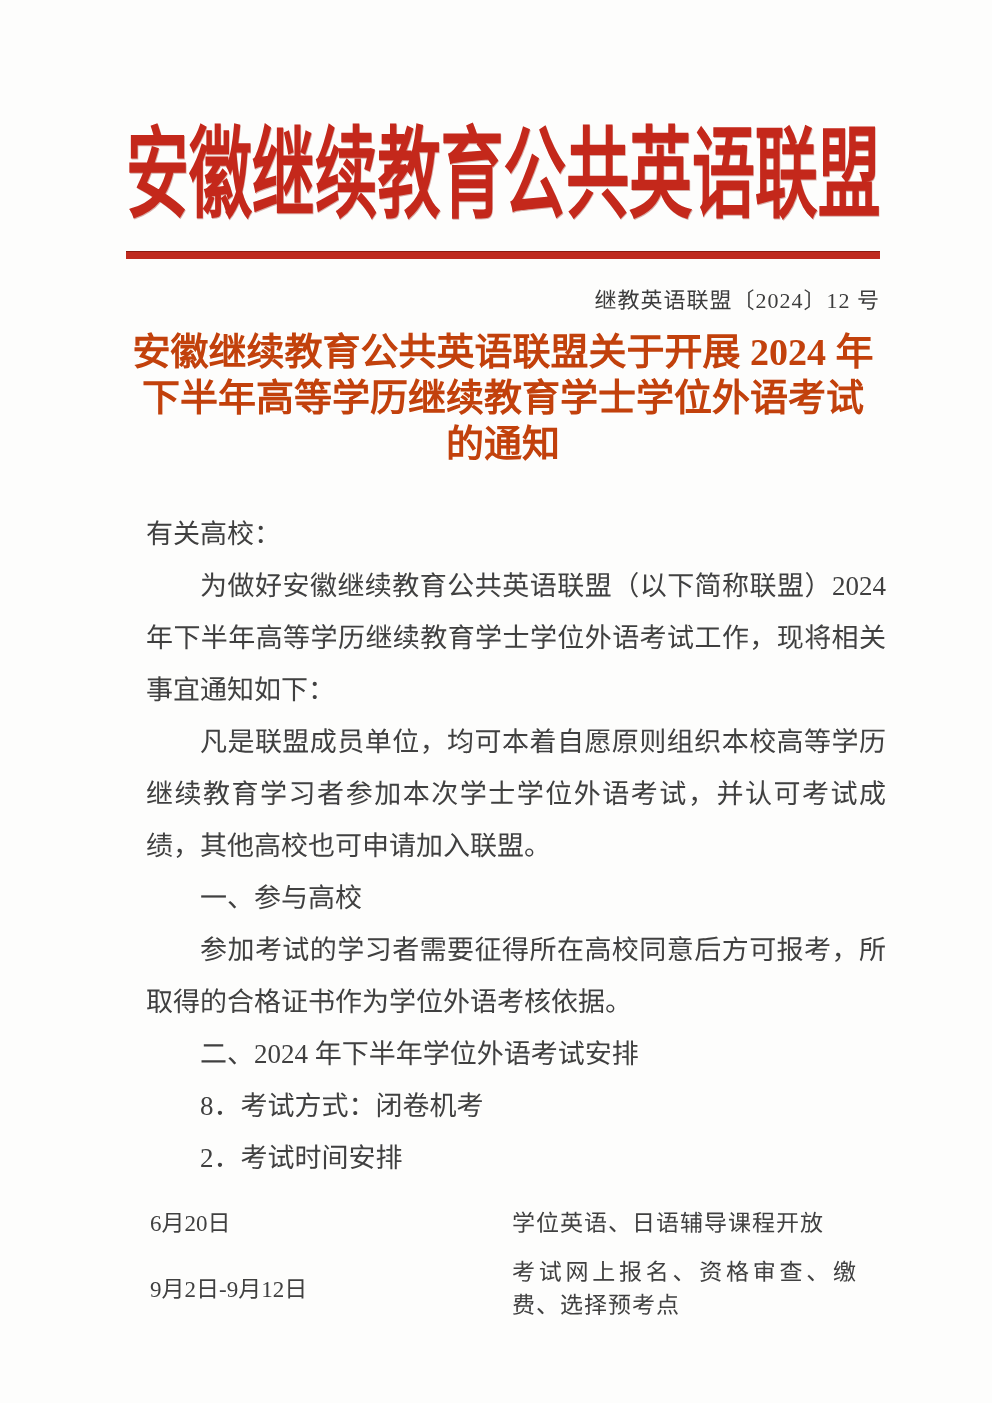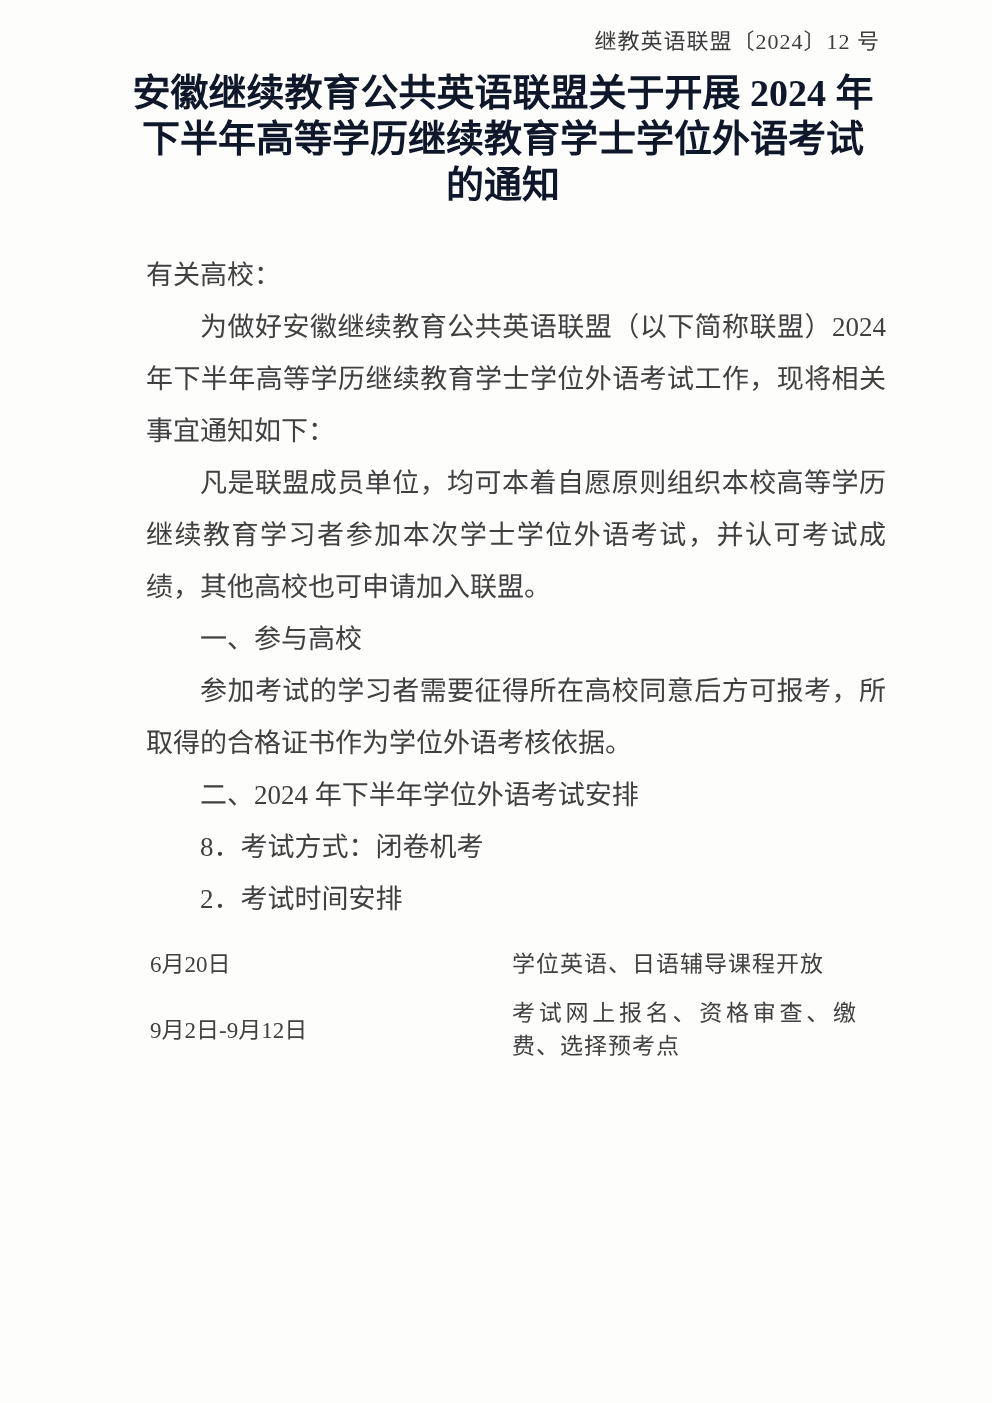--- a/index.html
+++ b/index.html
@@ -50,21 +50,21 @@
     color: #3c3c3c;
     letter-spacing: 1px;
   }
   
   .notice-title {
     margin-top: 13px;
     text-align: center;
     font-size: 38px;
     line-height: 46px;
     font-weight: 700;
-    color: #0f172a;
+    color: #c2410c;
     font-family: "Liberation Serif", "DejaVu Serif", serif;
   }
   .notice-title .tl { display: block; }
   
   .doc-body {
     margin-top: 41px;
     margin-left: 20px;
     width: 740px;
     font-size: 27px;
     line-height: 52px;
@@ -97,20 +97,26 @@
     letter-spacing: 1px;
     color: #404040;
     text-align: justify;
   }
 </style>
 </head>
 <body>
 
 <div class="page">
 
+  <header>
+    <div class="masthead">
+      <span class="masthead-text">安徽继续教育公共英语联盟</span>
+    </div>
+    <div class="red-rule"></div>
+  </header>
 
   <div class="doc-number">继教英语联盟〔2024〕12 号</div>
 
   <h1 class="notice-title">
     <span class="tl">安徽继续教育公共英语联盟关于开展 2024 年</span>
     <span class="tl">下半年高等学历继续教育学士学位外语考试</span>
     <span class="tl">的通知</span>
   </h1>
 
   <div class="doc-body">

